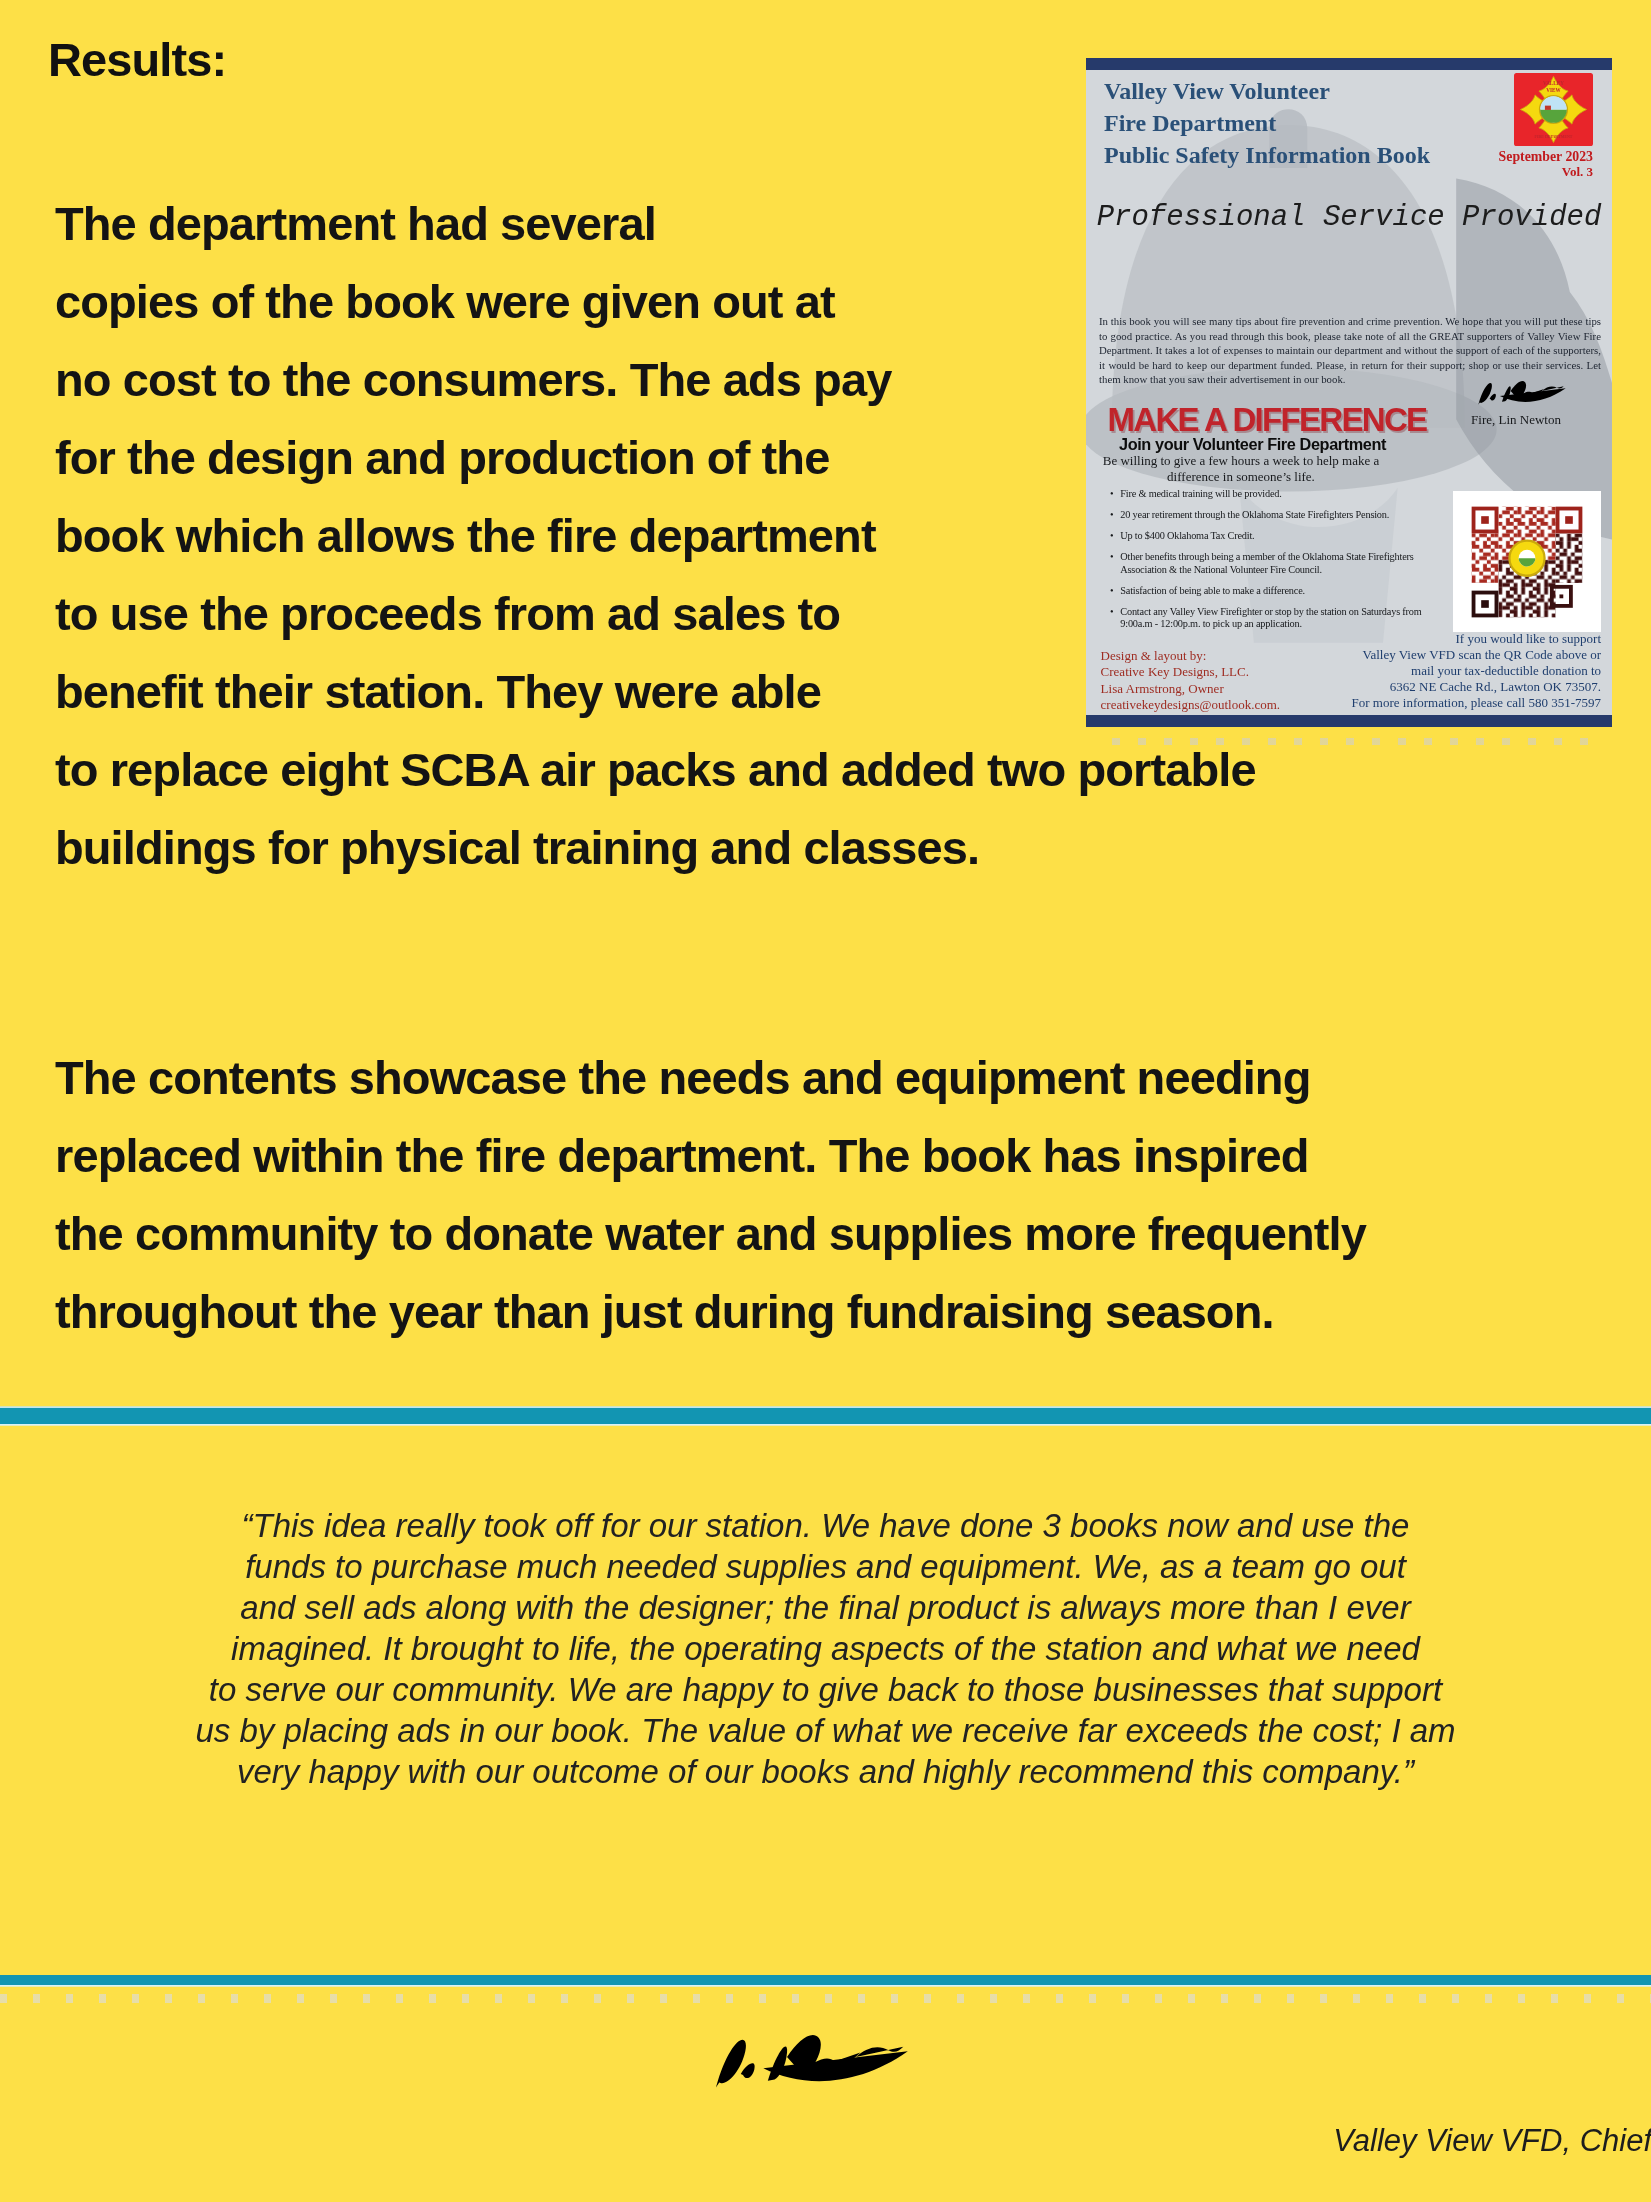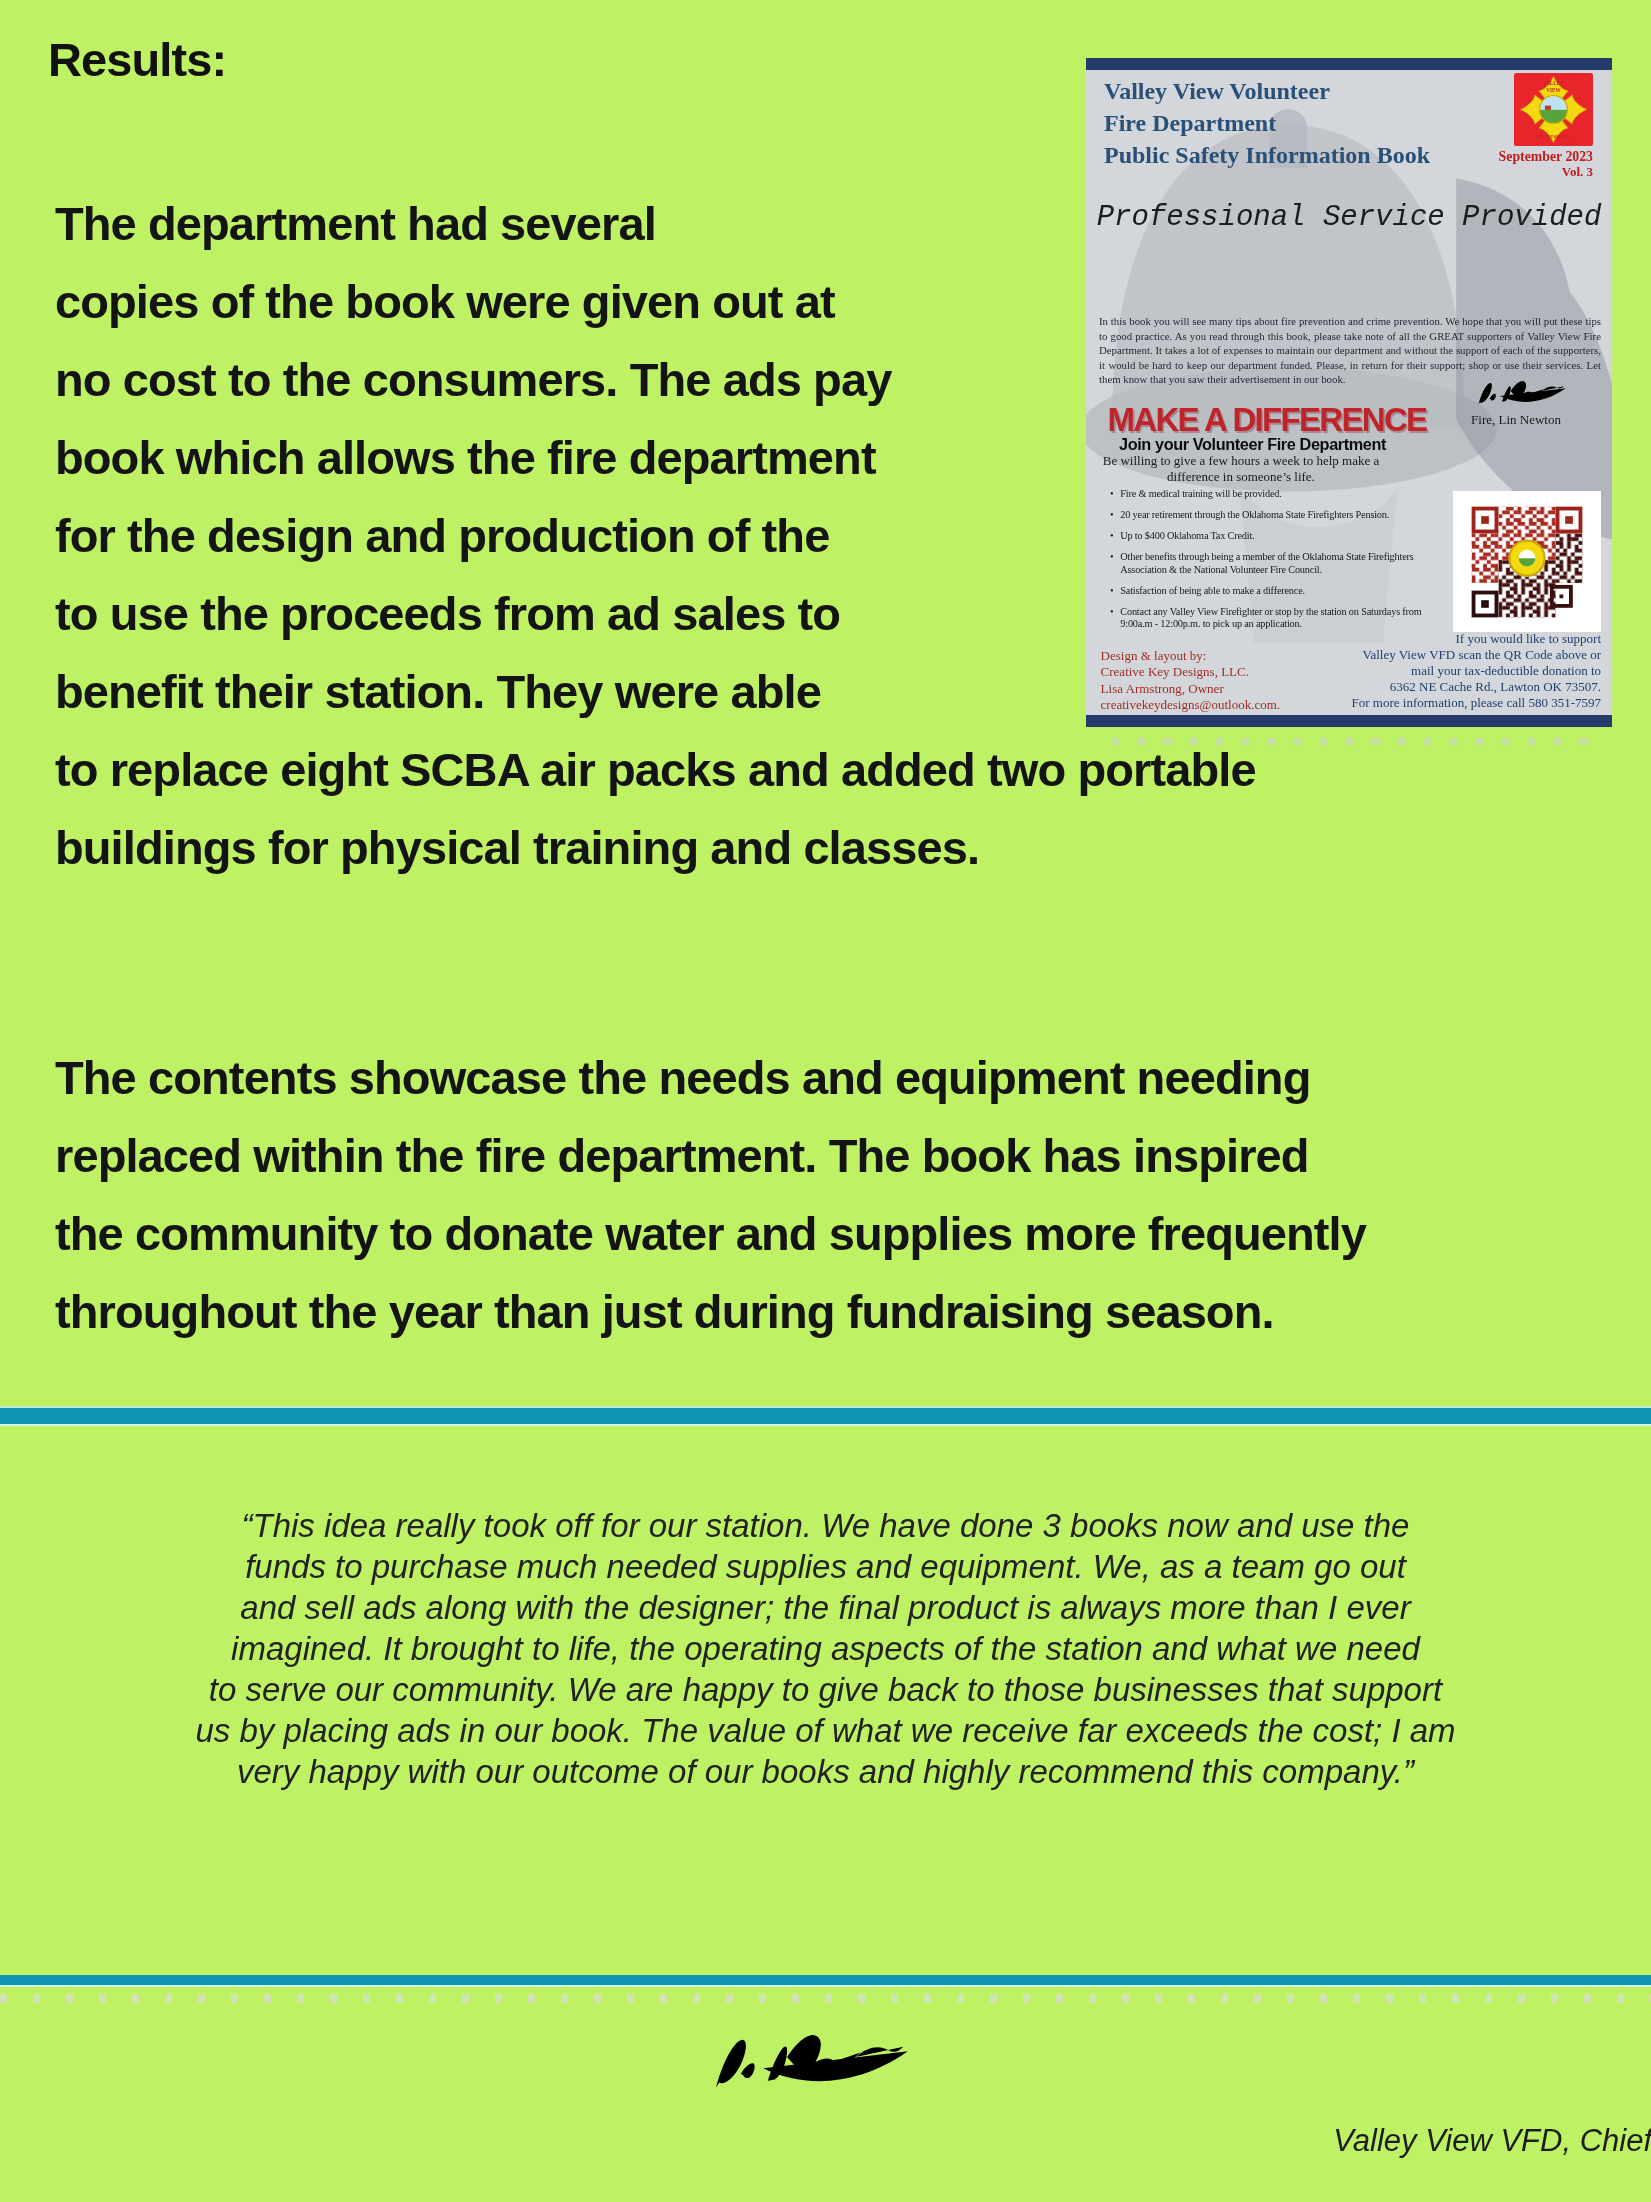--- a/index.html
+++ b/index.html
@@ -1,16 +1,16 @@
 <!DOCTYPE html>
 <html style="font-size:13.8px"><head>
 <meta charset="utf-8">
 <style>
   html,body{margin:0;padding:0;background:#ffffff;}
-  .page{position:relative;width:1652px;height:2203px;background:#bef264;overflow:hidden;
+  .page{position:relative;width:1652px;height:2203px;background:#fde047;overflow:hidden;
         font-family:"Liberation Sans",sans-serif;color:#161616;}
   
   .results{position:absolute;left:48px;top:31px;font-size:47px;line-height:57px;
            font-weight:700;letter-spacing:-0.9px;color:#111;margin:0;}
   .para{position:absolute;left:48px;margin:7px;}
   .p1{top:178px;}
   .p2{top:1032px;}
   .bline{height:78px;line-height:78px;font-size:47px;font-weight:700;letter-spacing:-0.9px;
          white-space:nowrap;color:#141414;}
   
@@ -90,22 +90,22 @@
 </svg>
 
 <div class="page">
 
   <h1 class="results">Results:</h1>
 
   <div class="para p1">
     <div class="bline">The department had several</div>
     <div class="bline">copies of the book were given out at</div>
     <div class="bline">no cost to the consumers. The ads pay</div>
+    <div class="bline">for the design and production of the</div>
     <div class="bline">book which allows the fire department</div>
-    <div class="bline">for the design and production of the</div>
     <div class="bline">to use the proceeds from ad sales to</div>
     <div class="bline">benefit their station. They were able</div>
     <div class="bline">to replace eight SCBA air packs and added two portable</div>
     <div class="bline">buildings for physical training and classes.</div>
   </div>
 
   <div class="para p2">
     <div class="bline">The contents showcase the needs and equipment needing</div>
     <div class="bline">replaced within the fire department. The book has inspired</div>
     <div class="bline">the community to donate water and supplies more frequently</div>

